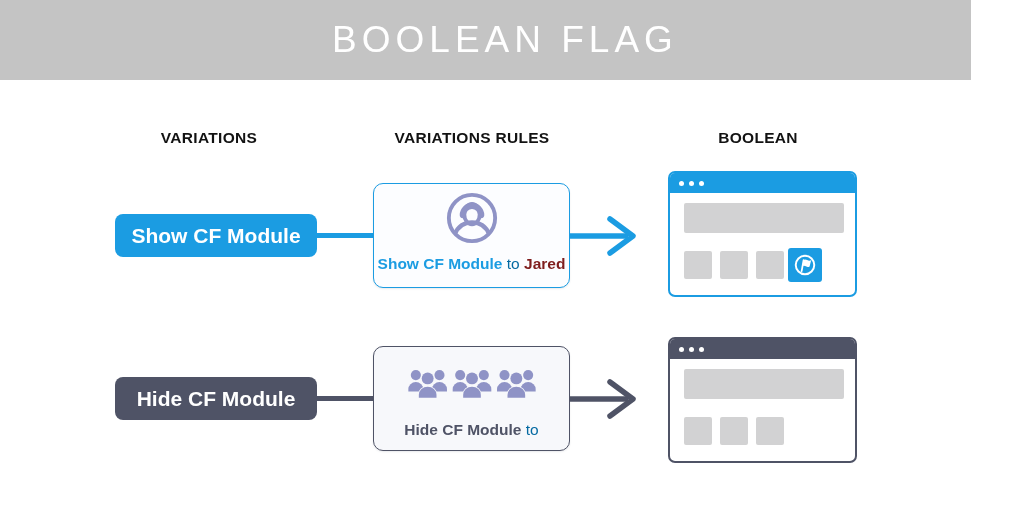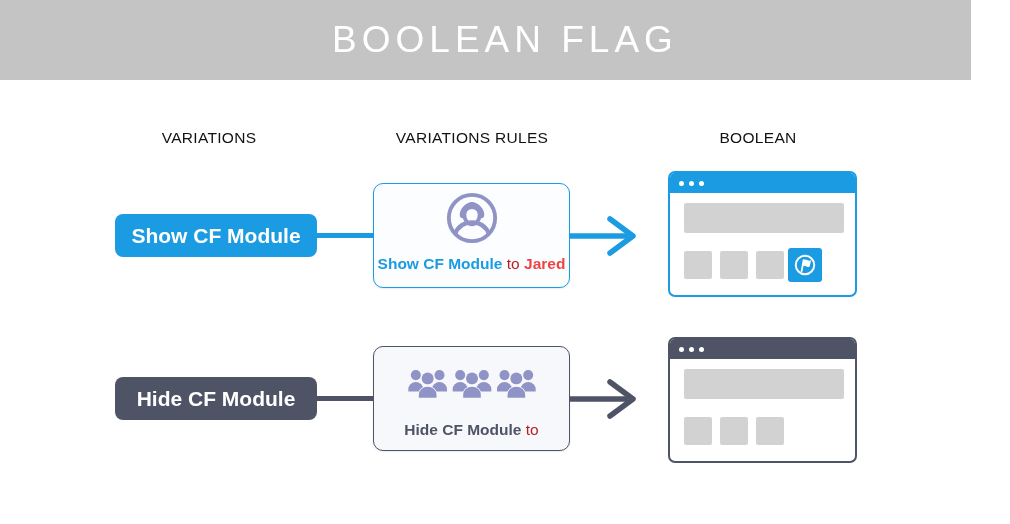--- a/index.html
+++ b/index.html
@@ -11,21 +11,21 @@
   .header{
     position:absolute;left:0;top:0;width:1010px;height:80px;
     background:#c4c4c4;display:flex;align-items:center;justify-content:center;
   }
   .header-title{
     color:#ffffff;font-size:37px;font-weight:400;letter-spacing:5px;
   }
   
   .col-head{
     position:absolute;top:129px;width:220px;text-align:center;
-    font-size:15.5px;font-weight:normal;color:#121212;letter-spacing:.3px;
+    font-size:15.5px;font-weight:bold;color:#121212;letter-spacing:.3px;
   }
   .col-variations{left:99px;}
   .col-targeting{left:362px;}
   .col-results{left:648px;}
   
   .pill{
     position:absolute;left:115px;width:202px;height:43px;border-radius:8px;
     display:flex;align-items:center;justify-content:center;
     color:#ffffff;font-size:21px;font-weight:bold;
   }
@@ -46,22 +46,22 @@
   .rule-icon-user{top:7px;}
   .rule-icon-crowd{top:15px;}
   .rule-caption{
     position:absolute;left:0;right:0;text-align:center;
     font-size:15.5px;color:#101010;line-height:20px;
   }
   .caption-one{bottom:13px;}
   .caption-two{bottom:10px;}
   .cap-flag-blue{color:#1b9ce2;font-weight:bold;}
   .cap-flag-slate{color:#4f5366;font-weight:bold;}
-  .cap-plain{color:#b91c1c;font-weight:400;}
-  .cap-audience{color:#ef4444;font-weight:bold;}
+  .cap-plain{color:#0369a1;font-weight:400;}
+  .cap-audience{color:#7f1d1d;font-weight:bold;}
   
   .arrow{position:absolute;left:570px;width:80px;height:44px;}
   .arrow-one{top:214px;}
   .arrow-two{top:377px;}
   
   .browser{
     position:absolute;left:668px;width:189px;height:126px;border-radius:7px;
     box-sizing:border-box;background:#ffffff;overflow:hidden;
   }
   .browser-blue{top:171px;border:2px solid #1b9ce2;}

